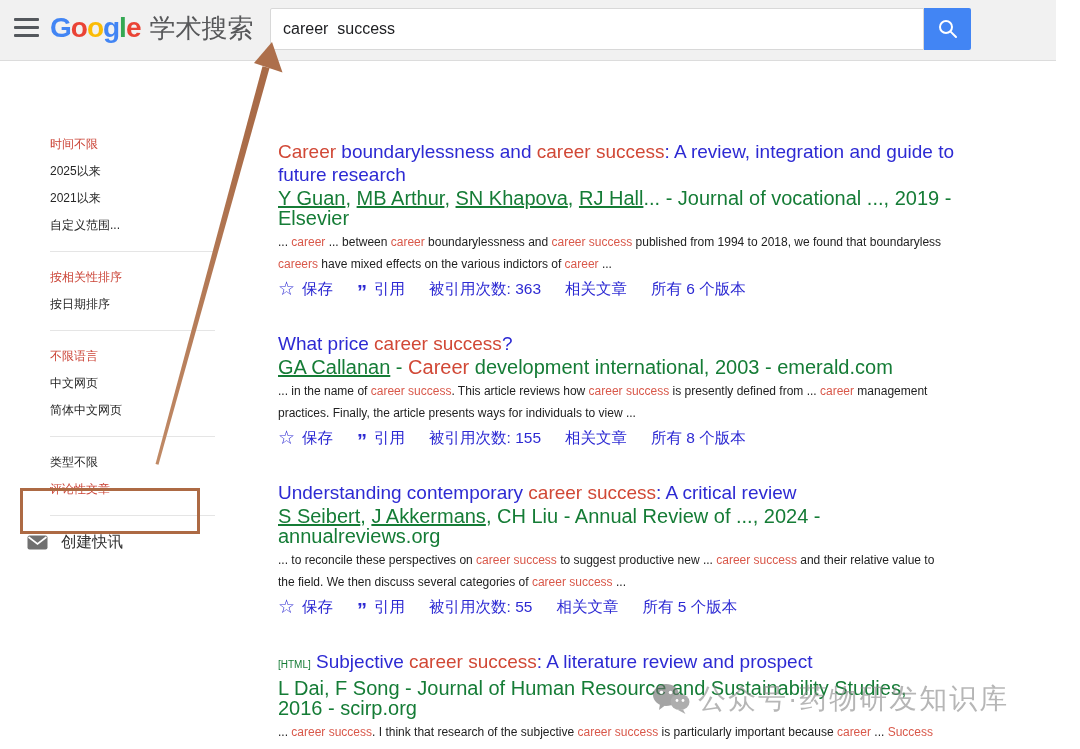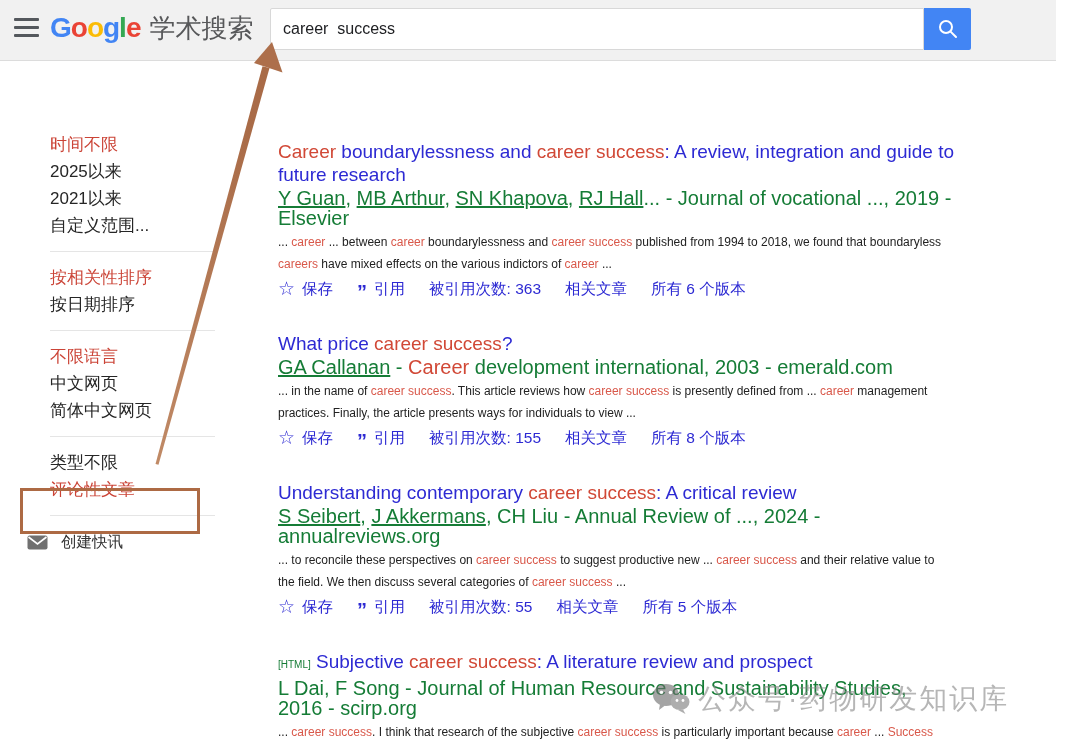--- a/index.html
+++ b/index.html
@@ -19,21 +19,21 @@
   
   .subheader{position:absolute;left:0;top:61px;width:1080px;height:57px;background:#fff;border-bottom:1px solid #e3e3e3;}
   .section-row{position:absolute;left:8px;top:15px;display:flex;align-items:center;gap:20px;}
   .section-label{font-size:18px;color:#3c3c3c;}
   .stats{position:absolute;left:278px;top:19px;font-size:15.5px;color:#7a7a7a;}
   .stats .b{font-weight:bold;color:#555;}
 
   
   .sidebar{position:absolute;left:0;top:119px;width:260px;}
   .side-group{padding:12px 0 12px 50px;}
-  .side-item{font-size:17px;line-height:27px;color:#262626;cursor:pointer;white-space:nowrap;}
+  .side-item{font-size:12px;line-height:27px;color:#262626;cursor:pointer;white-space:nowrap;}
   .side-item.active{color:#cb4437;}
   .side-divider{border-top:1px solid #e5e5e5;margin-left:50px;margin-right:45px;}
   .alert-row{display:flex;align-items:center;gap:13px;padding:16px 0 0 27px;cursor:pointer;}
   .alert-label{font-size:15.5px;color:#333;}
 
   
   .main{position:absolute;left:278px;top:140px;width:676px;}
   .result{margin-bottom:33px;}
   .r-title{font-size:19px;line-height:23px;color:#2d2ad3;margin-bottom:2px;cursor:pointer;}
   .r-title .hl{color:#d14836;}

